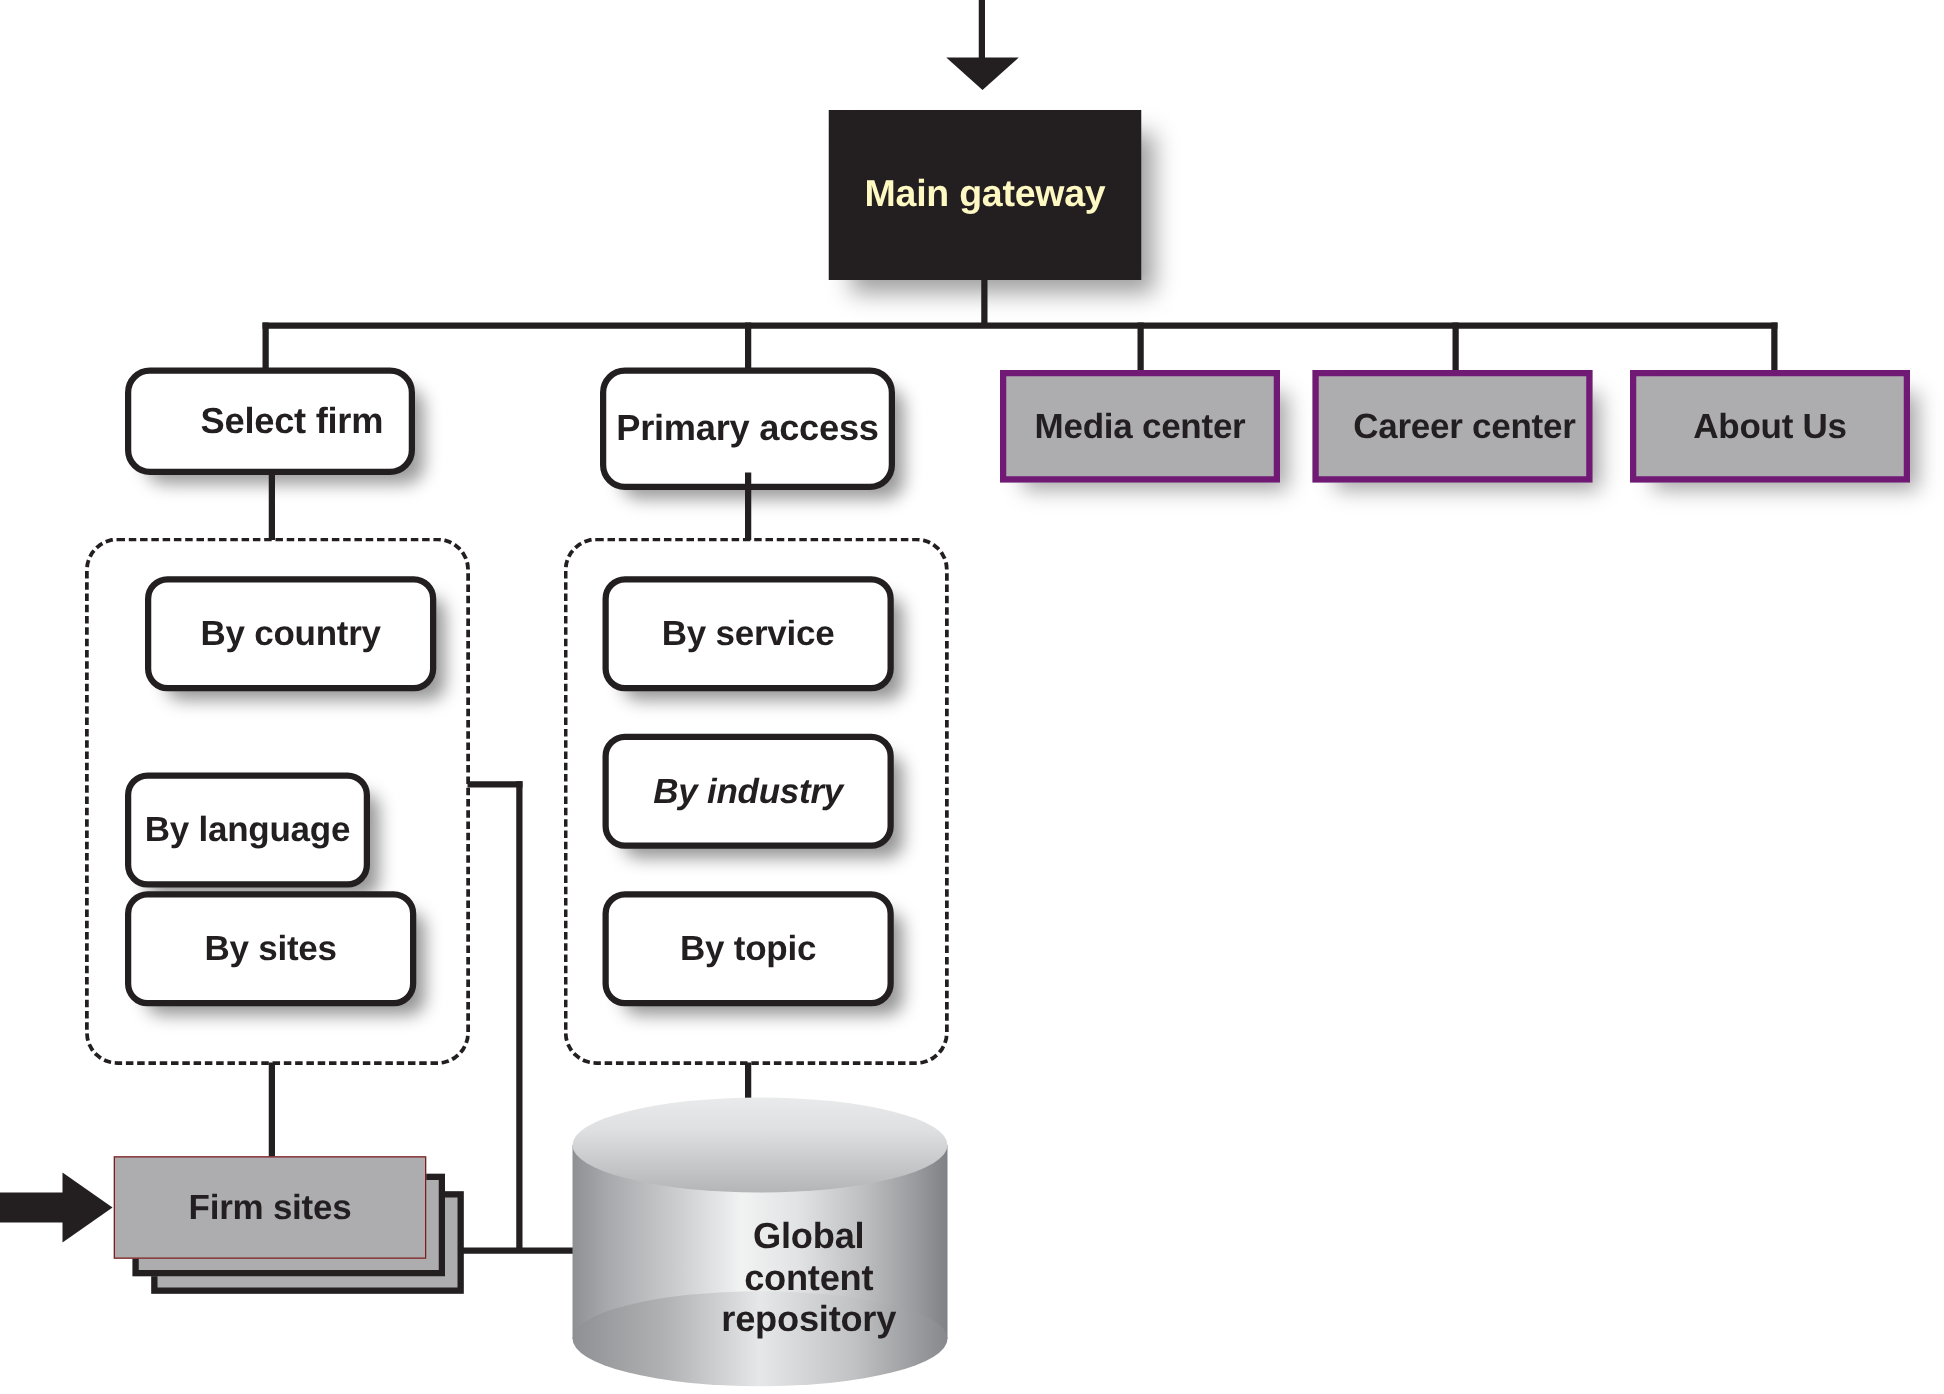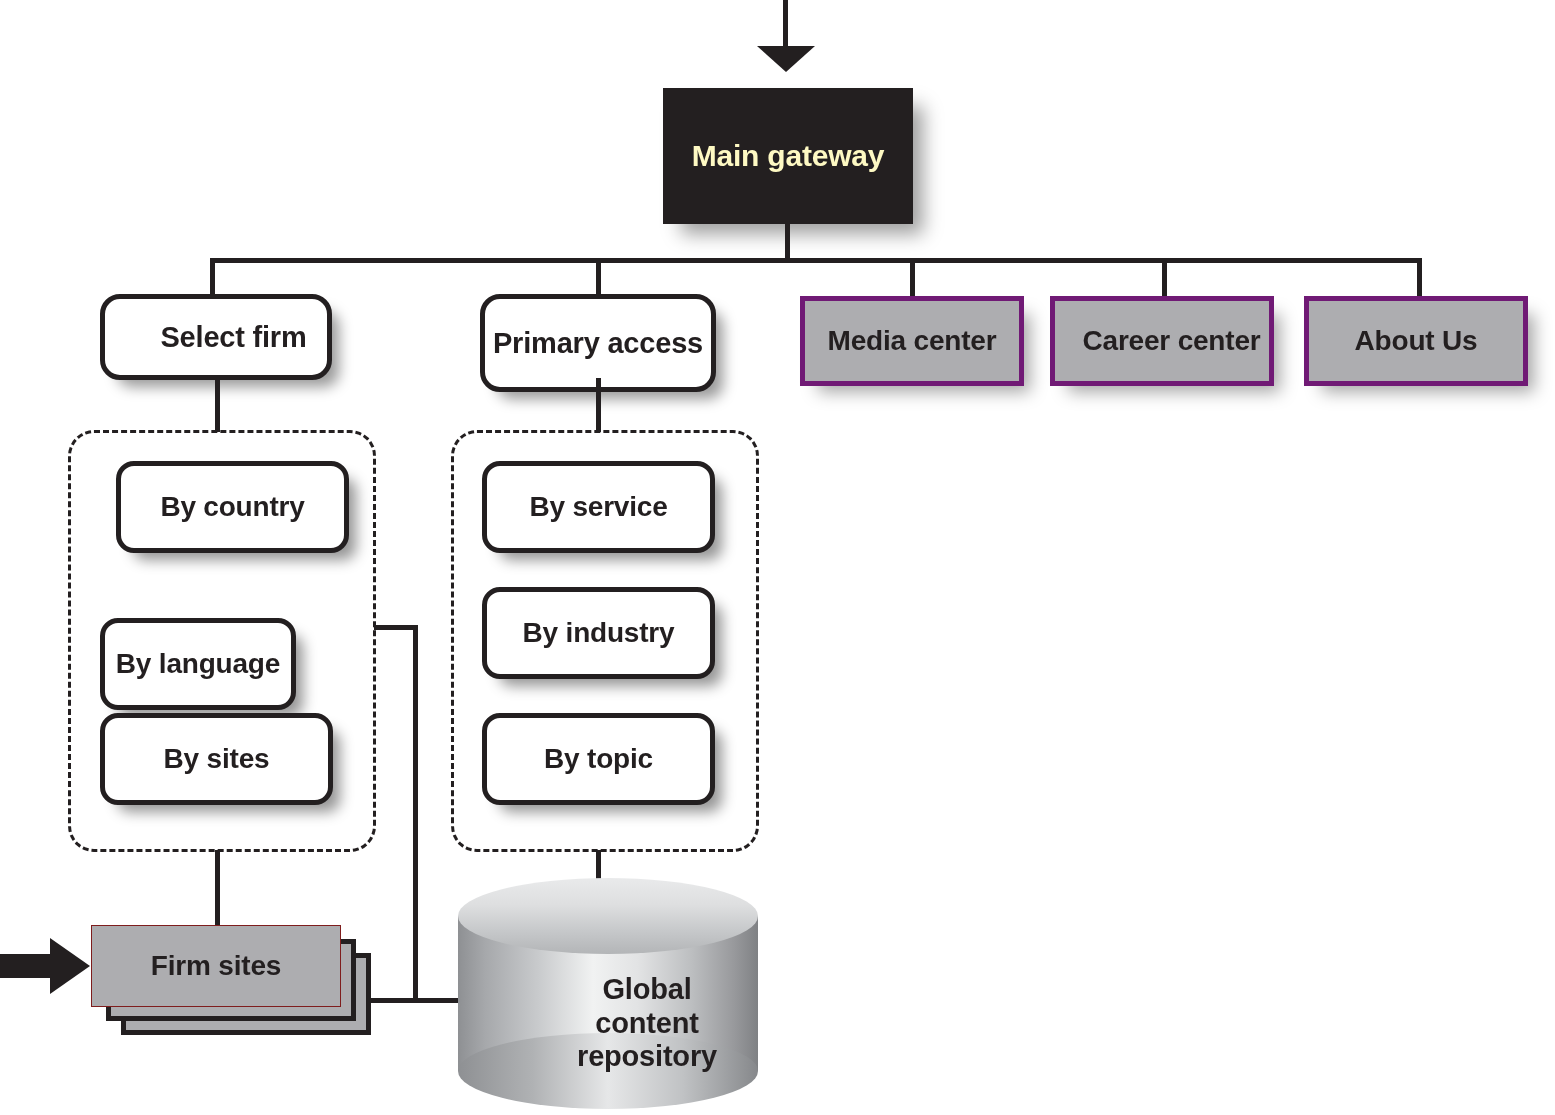--- a/index.html
+++ b/index.html
@@ -220,21 +220,21 @@
   </div>
   <div class="node node-sub" style="left:100px; top:713px; width:233px; height:92px;">
     <span>By sites</span>
   </div>
 
   <div class="group-dashed" style="left:451px; top:430px; width:308px; height:422px;"></div>
 
   <div class="node node-sub" style="left:482px; top:461px; width:233px; height:92px;">
     <span>By service</span>
   </div>
-  <div class="node node-sub" style="left:482px; top:587px; width:233px; height:92px;">
+  <div class="node node-sub" style="left:482px; top:587px; width:233px; height:92px;font-style:italic;">
     <span>By industry</span>
   </div>
   <div class="node node-sub" style="left:482px; top:713px; width:233px; height:92px;">
     <span>By topic</span>
   </div>
 
   <div class="conn-h" style="left:374px; top:625px; width:44px;"></div>
   <div class="conn-v" style="left:413px; top:625px; height:376px;"></div>
 
   <div class="conn-v" style="left:215px; top:850px; height:78px;"></div>

